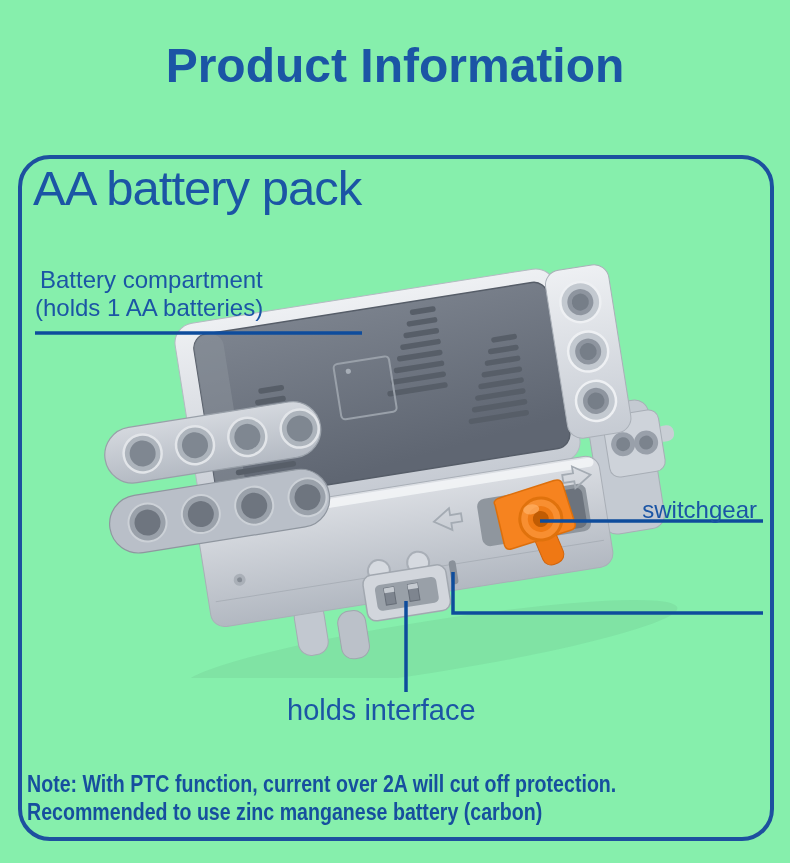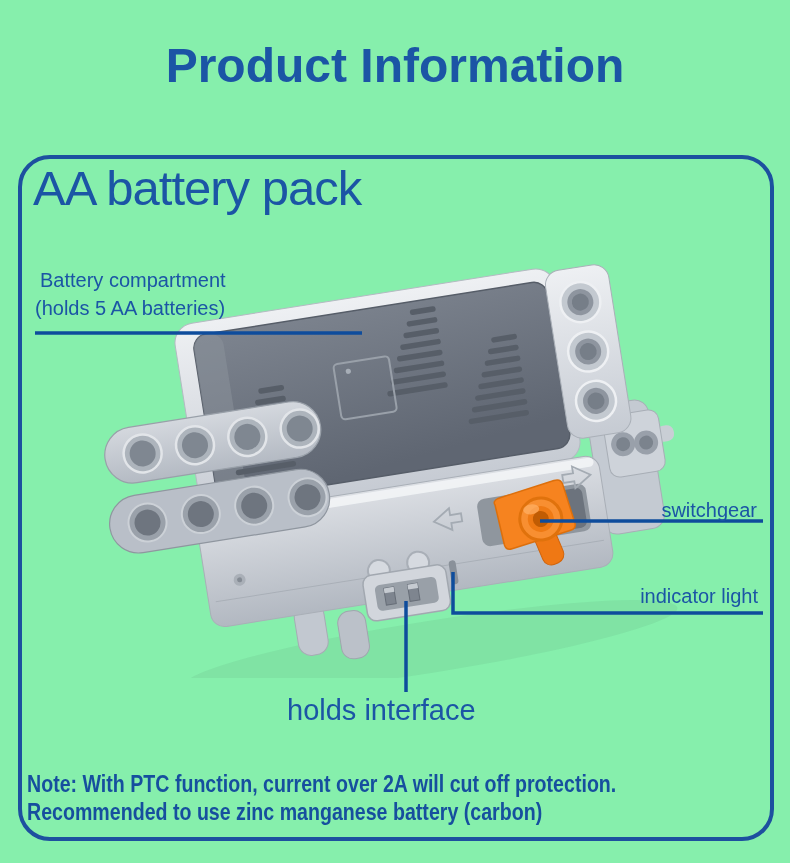--- a/index.html
+++ b/index.html
@@ -15,21 +15,21 @@
     position:absolute;left:18px;top:155px;width:756px;height:686px;
     border:4px solid #1d509f;border-radius:32px;box-sizing:border-box;
   }
   .panel-heading{
     position:absolute;left:33px;top:160px;margin:0;
     font-size:49px;font-weight:400;letter-spacing:-1px;color:#1b55a5;text-align:right;
   }
   .product-svg{position:absolute;left:100px;top:258px;}
   .callout-svg{position:absolute;left:0;top:0;pointer-events:none;}
   .callout-label{
-    position:absolute;color:#1b55a5;font-size:20px;line-height:28px;white-space:nowrap;
+    position:absolute;color:#1b55a5;font-size:24px;line-height:28px;white-space:nowrap;
   }
   .lbl-compartment{left:40px;top:266px;}
   .lbl-compartment .l2{margin-left:-5px;}
   .lbl-switchgear{right:33px;top:496px;}
   .lbl-indicator{right:32px;top:582px;}
   .lbl-output{left:287px;top:696px;font-size:29px;}
   .note{position:absolute;left:27px;top:770px;color:#164f9e;font-weight:bold;}
   .note div{
     font-size:24.5px;line-height:27.5px;white-space:nowrap;
     transform:scaleX(0.8);transform-origin:0 50%;
@@ -204,24 +204,23 @@
 
   <svg class="callout-svg" width="790" height="863" viewBox="0 0 790 863">
     <path d="M35,333 H362" stroke="#0e4c9c" stroke-width="3.5" fill="none"></path>
     <path d="M540,521 H763" stroke="#0e4c9c" stroke-width="3.5" fill="none"></path>
     <path d="M453,572 V613 H763" stroke="#0e4c9c" stroke-width="3.5" fill="none"></path>
     <path d="M406,601 V692" stroke="#0e4c9c" stroke-width="3.5" fill="none"></path>
   </svg>
 
   <div class="callout-label lbl-compartment">
     <div class="l1">Battery compartment</div>
-    <div class="l2">(holds 5 AA batteries)</div>
+    <div class="l2">(holds 1 AA batteries)</div>
   </div>
   <div class="callout-label lbl-switchgear">switchgear</div>
-  <div class="callout-label lbl-indicator">indicator light</div>
   <div class="callout-label lbl-output">holds interface</div>
 
   <div class="note">
     <div>Note: With PTC function, current over 2A will cut off protection.</div>
     <div>Recommended to use zinc manganese battery (carbon)</div>
   </div>
 
 </div>
 
 </body></html>

